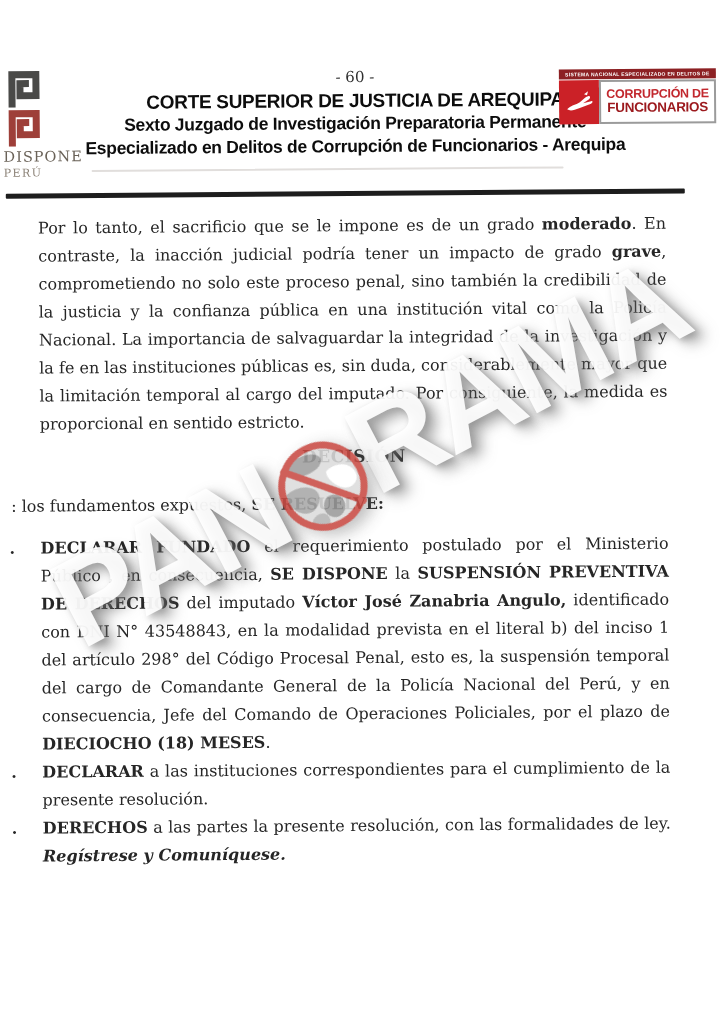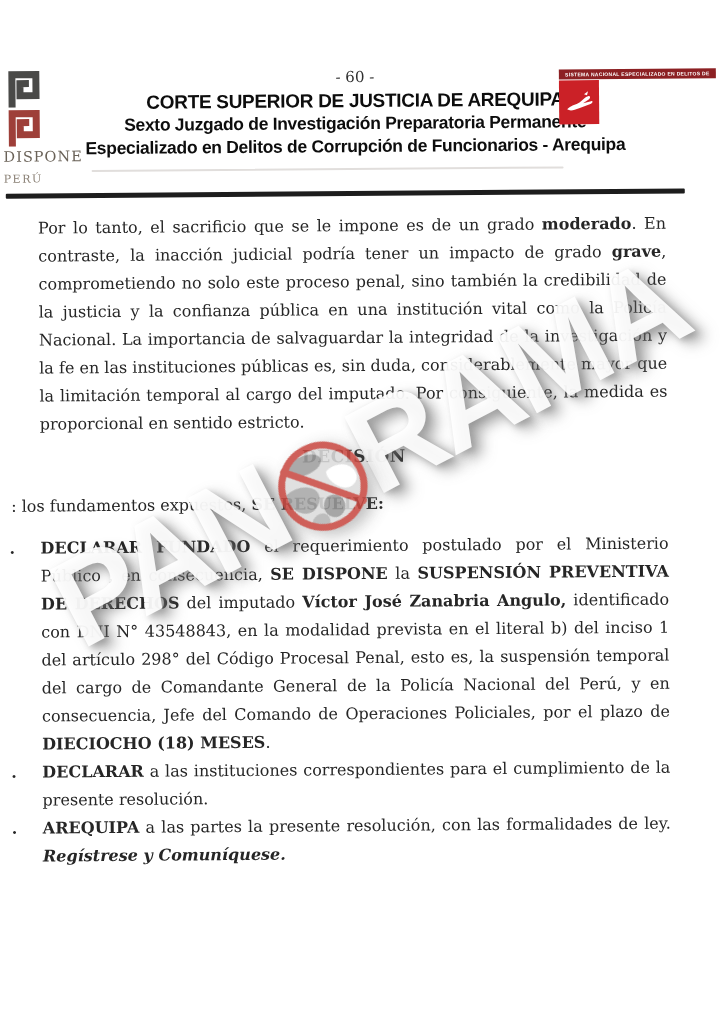--- a/index.html
+++ b/index.html
@@ -5,21 +5,21 @@
   html,body{margin:0;padding:0;background:#ffffff;}
   .page{position:relative;width:720px;height:1010px;background:#ffffff;overflow:hidden;
         font-family:"DejaVu Serif", serif;color:#262626;}
   .scan{position:absolute;inset:0;transform:rotate(-0.45deg);transform-origin:360px 220px;z-index:1;}
 
   
   .header{position:relative;height:132px;margin-top:66px;}
   .pj-logo{position:absolute;left:4px;top:2px;width:70px;}
   .pj-logo svg{display:block;margin:0 0 2px 4px;}
   .pj-text{font-family:"DejaVu Serif",serif;color:#6a6258;font-size:14.5px;letter-spacing:1px;}
-  .pj-country{font-family:"DejaVu Serif",serif;color:#8a8075;font-size:11px;letter-spacing:1.5px;margin-top:8px;}
+  .pj-country{font-family:"DejaVu Serif",serif;color:#8a8075;font-size:11px;letter-spacing:1.5px;margin-top:2px;}
 
   .head-center{position:absolute;left:78px;right:86px;top:2px;text-align:center;}
   .page-number{font-size:15px;color:#2f2f2f;margin-bottom:3px;}
   .h-line1{font-family:"Liberation Sans",sans-serif;font-weight:700;font-size:19px;
            letter-spacing:-0.3px;color:#0d0d0d;line-height:23px;}
   .h-line2,.h-line3{font-family:"Liberation Sans",sans-serif;font-weight:700;font-size:17.5px;
            letter-spacing:-0.3px;color:#0d0d0d;line-height:23px;}
 
   .sne-logo{position:absolute;right:3px;top:5px;width:157px;font-family:"Liberation Sans",sans-serif;}
   .sne-top{background:#8c2023;color:#fff;font-size:5px;font-weight:700;letter-spacing:.3px;
@@ -84,41 +84,45 @@
 
       <div class="sne-logo">
         <div class="sne-top">SISTEMA NACIONAL ESPECIALIZADO EN DELITOS DE</div>
         <div class="sne-main">
           <div class="sne-icon">
             <svg width="30" height="30" viewBox="0 0 30 30">
               <path d="M3 22 C7 18 10 18 14 16 C18 14 20 10 24 9 C26 8.5 27 10 25 12 L19 16 L27 14 C29 13.6 29 15.5 27 16.5 L15 21 C10 23 6 24 3 22 Z" fill="#ffffff"></path>
               <path d="M20 7 L24 4 L23 8 Z" fill="#ffffff"></path>
             </svg>
           </div>
+          <div class="sne-box">
+            <div class="sne-t1">CORRUPCIÓN DE</div>
+            <div class="sne-t2">FUNCIONARIOS</div>
+          </div>
         </div>
       </div>
 
       <div class="faint-line"></div>
       <div class="rule"></div>
     </div>
 
     <div class="main">
 
       <p class="para"><span>Por lo tanto, el sacrificio que se le impone es de un grado </span><b>moderado</b><span>. En contraste, la inacción judicial podría tener un impacto de grado </span><b>grave</b><span>, comprometiendo no solo este proceso penal, sino también la credibilidad de la justicia y la confianza pública en una institución vital como la Policía Nacional. La importancia de salvaguardar la integridad de la investigación y la fe en las instituciones públicas es, sin duda, considerablemente mayor que la limitación temporal al cargo del imputado. Por consiguiente, la medida es proporcional en sentido estricto.</span></p>
 
       <div class="decision">DECISIÓN</div>
 
       <p class="resolve"><span class="partial">:</span><span>los fundamentos expuestos, </span><b>SE RESUELVE:</b></p>
 
       <ol class="items">
         <li><span class="marker">.</span><b>DECLARAR FUNDADO</b><span> el requerimiento postulado por el Ministerio Público , en consecuencia, </span><b>SE DISPONE</b><span> la </span><b>SUSPENSIÓN PREVENTIVA DE DERECHOS</b><span> del imputado </span><b>Víctor José Zanabria Angulo,</b><span> identificado con DNI N° 43548843, en la modalidad prevista en el literal b) del inciso 1 del artículo 298° del Código Procesal Penal, esto es, la suspensión temporal del cargo de Comandante General de la Policía Nacional del Perú, y en consecuencia, Jefe del Comando de Operaciones Policiales, por el plazo de </span><b>DIECIOCHO (18) MESES</b><span>.</span></li>
 
         <li><span class="marker">.</span><b>DECLARAR</b><span> a las instituciones correspondientes para el cumplimiento de la presente resolución.</span></li>
 
-        <li><span class="marker">.</span><b>AREQUIPA</b><span> a las partes la presente resolución, con las formalidades de ley. </span><span class="closing">Regístrese y Comuníquese.</span></li>
+        <li><span class="marker">.</span><b>DERECHOS</b><span> a las partes la presente resolución, con las formalidades de ley. </span><span class="closing">Regístrese y Comuníquese.</span></li>
       </ol>
 
     </div>
   </div>
 
   <div class="watermark">
     <span class="wm-txt">PAN</span>
     <svg class="wm-globe" viewBox="0 0 100 100">
       <defs>
           <clipPath id="gclip">

